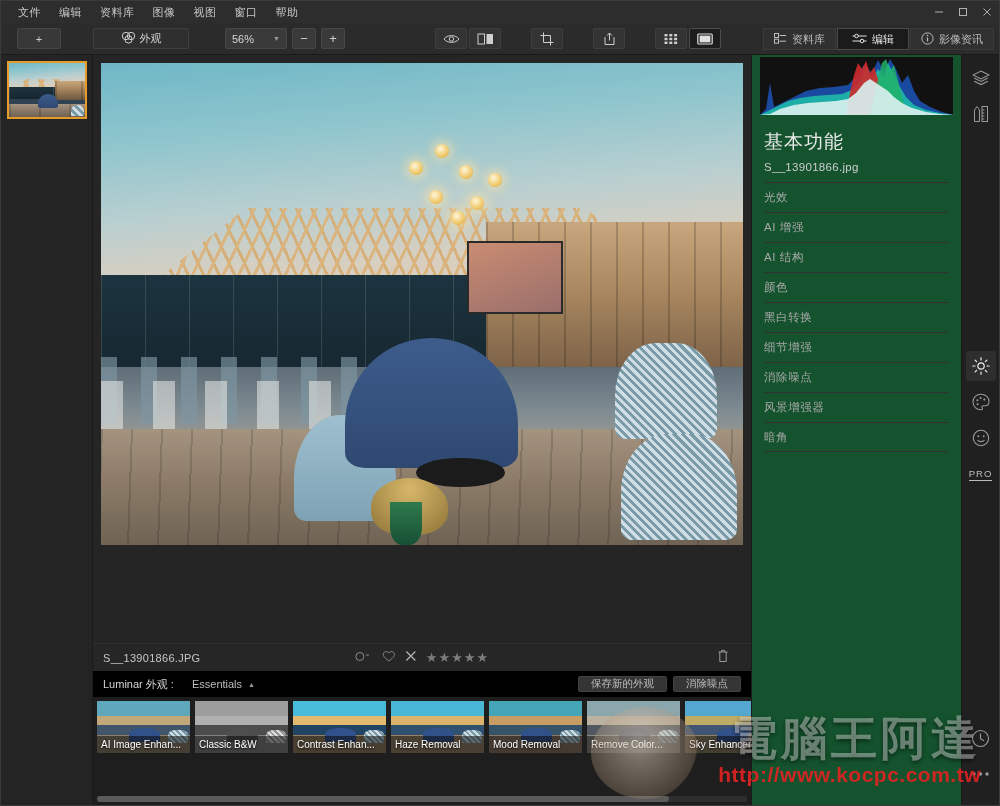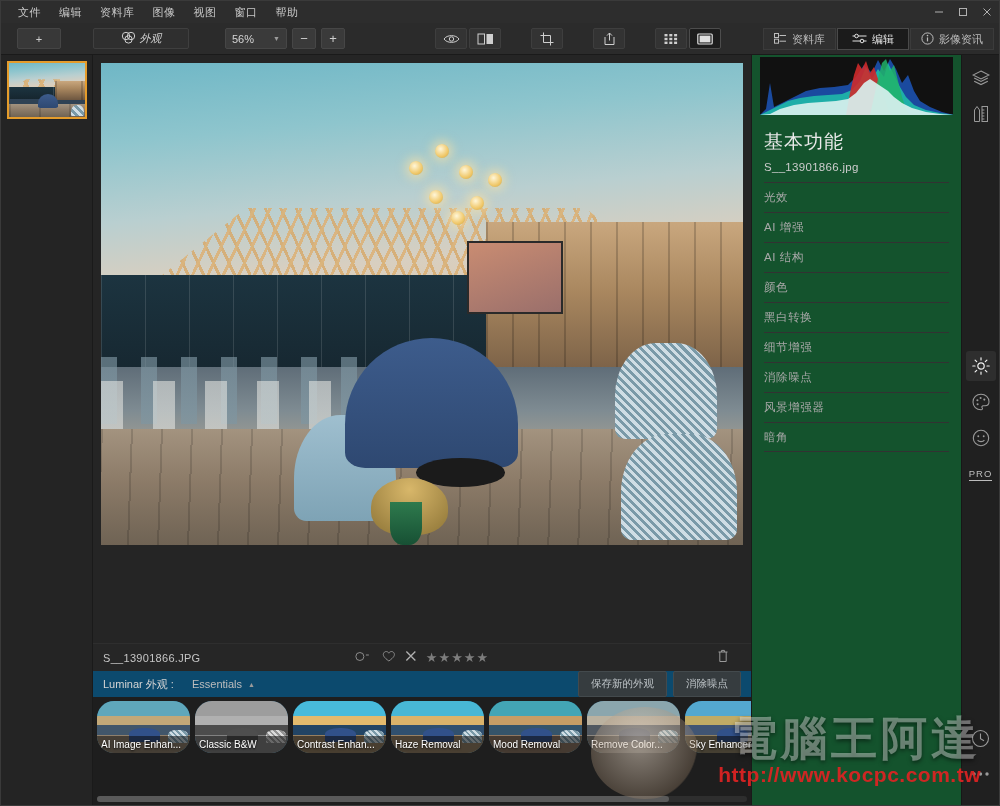--- a/index.html
+++ b/index.html
@@ -50,21 +50,20 @@
     height: 21px; min-width: 40px; background: #383838;
     border: 1px solid #454545; border-radius: 2px;
     display: flex; align-items: center; justify-content: center;
     color: #cfcfcf; font-size: 11px; cursor: pointer;
     padding: 0 8px;
   }
   .tb-plus { margin-left: 16px; width: 44px; }
   .tb-looks {
     margin-left: 32px; width: 96px; gap: 4px; background: #2f2f2f;
     border-color: #3f3f3f;
-    font-style: italic;
   }
   .zoom-wrap { margin-left: 36px; display: flex; align-items: center; gap: 5px; }
   .zoom-select {
     width: 62px; height: 21px; background: #3a3a3a; border: 1px solid #464646;
     border-radius: 2px; display: flex; align-items: center;
     justify-content: space-between; padding: 0 6px;
     color: #d5d5d5; font-size: 11px; cursor: pointer;
   }
   .caret { font-size: 7px; color: #9b9b9b; }
   .zbtn {
@@ -231,45 +230,45 @@
   .rating {
     position: absolute; left: 50%; transform: translateX(-50%);
     display: flex; align-items: center; gap: 9px;
     color: #8c8c8c; font-size: 12px;
   }
   .stars { display: flex; gap: 2px; color: #7d7d7d; font-size: 13px; letter-spacing: 1px; }
   .trash { position: absolute; right: 22px; color: #9a9a9a; font-size: 13px; cursor: pointer; }
 
   
   .looksbar {
-    height: 26px; flex: 0 0 26px; background: #0c4a6e;
+    height: 26px; flex: 0 0 26px; background: #000000;
     display: flex; align-items: center; padding: 0 10px;
     position: relative;
   }
   .looks-label { font-size: 11px; color: #d3d3d3; }
   .essentials {
     margin-left: 18px; font-size: 11px; color: #bdbdbd;
     display: flex; align-items: center; gap: 6px; cursor: pointer;
   }
   .looks-actions { position: absolute; right: 10px; display: flex; gap: 6px; }
   .lk-btn {
-    height: 26px; padding: 0 12px; background: #3b3b3b; border: 1px solid #4a4a4a;
+    height: 16px; padding: 0 12px; background: #3b3b3b; border: 1px solid #4a4a4a;
     border-radius: 2px; color: #d0d0d0; font-size: 10.5px;
     display: flex; align-items: center; cursor: pointer; opacity: .9;
   }
 
   
   .presets {
     height: 84px; flex: 0 0 84px; background: #1e1e1e;
     display: flex; gap: 5px; padding: 4px 0 0 4px; overflow: hidden;
     position: relative;
   }
   .preset {
     width: 93px; height: 52px; position: relative; overflow: hidden;
-    cursor: pointer; flex: 0 0 93px; background: #0c4a6e; border-radius: 17px;
+    cursor: pointer; flex: 0 0 93px; background: #0c4a6e;
   }
   .preset .pimg { position: absolute; inset: 0; }
   .preset .plabel {
     position: absolute; left: 0; right: 0; bottom: 0; height: 17px;
     background: rgba(10,10,10,.55); color: #fff; font-size: 10px;
     display: flex; align-items: center; padding-left: 4px;
     white-space: nowrap; overflow: hidden;
     text-shadow: 0 1px 2px rgba(0,0,0,.9);
   }
   

